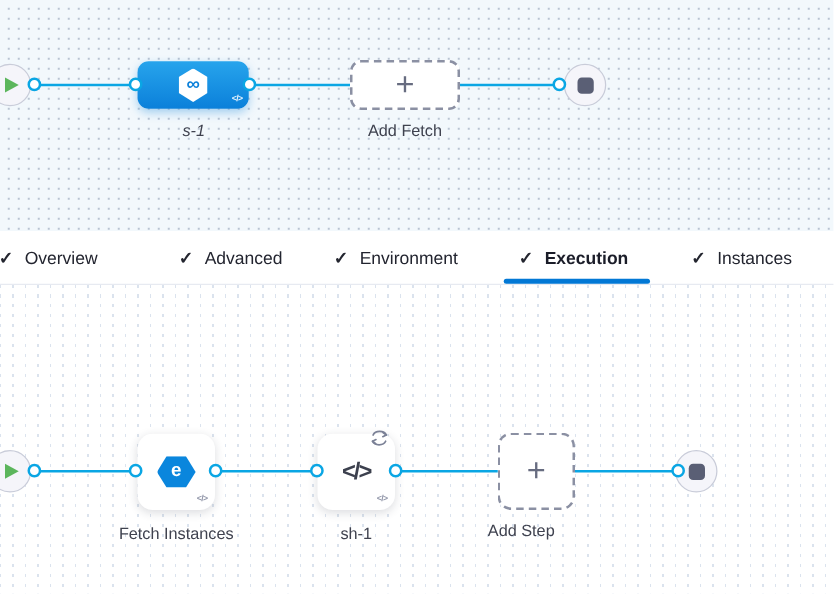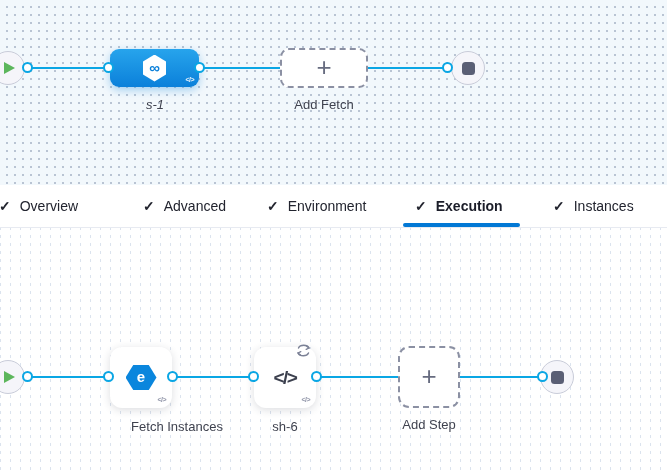--- a/index.html
+++ b/index.html
@@ -179,37 +179,37 @@
     <div class="ring" style="left:248px;top:144px;"></div>
     <div class="ring" style="left:311px;top:144px;"></div>
     <div class="ring" style="left:537px;top:144px;"></div>
 
     <div class="step-card card-fetch" style="top:120px;">
       <div class="hex-blue">
         <span class="e-glyph">e</span>
       </div>
       <span class="code-mini card-gray-mini">&lt;/&gt;</span>
     </div>
-    <div class="node-label" style="left:141px;top:192px;margin-left:36px;">Fetch Instances</div>
+    <div class="node-label" style="left:141px;top:192px;">Fetch Instances</div>
 
     <div class="step-card card-sh" style="top:120px;">
       <span class="code-main">&lt;/&gt;</span>
       <span class="code-mini card-gray-mini">&lt;/&gt;</span>
     </div>
     <svg class="loop-badge" style="top:116px;" width="19" height="15" viewBox="0 0 19 15">
       <path d="M4.5 5 A5.5 4 0 0 1 15 5" fill="none" stroke="#7b8196" stroke-width="1.4" stroke-linecap="round"></path>
       <path d="M14.5 10 A5.5 4 0 0 1 4 10" fill="none" stroke="#7b8196" stroke-width="1.4" stroke-linecap="round"></path>
       <path d="M15 5 l-2.6 -2 M15 5 l-2.8 1.4" fill="none" stroke="#7b8196" stroke-width="1.3" stroke-linecap="round"></path>
       <path d="M4 10 l2.6 2 M4 10 l2.8 -1.4" fill="none" stroke="#7b8196" stroke-width="1.3" stroke-linecap="round"></path>
     </svg>
-    <div class="node-label" style="left:285px;top:192px;">sh-6</div>
+    <div class="node-label" style="left:285px;top:192px;">sh-1</div>
 
     <div class="add-box add-step" style="top:119px;">
       <span class="plus">+</span>
     </div>
-    <div class="node-label" style="left:429px;top:190px;">Add Step</div>
+    <div class="node-label" style="left:417px;top:190px;">Add Step</div>
 
     <div class="endpoint" style="left:540px;top:133px;">
       <div class="stop-sq"></div>
     </div>
   </div>
 
 </div>
 
 </body></html>

